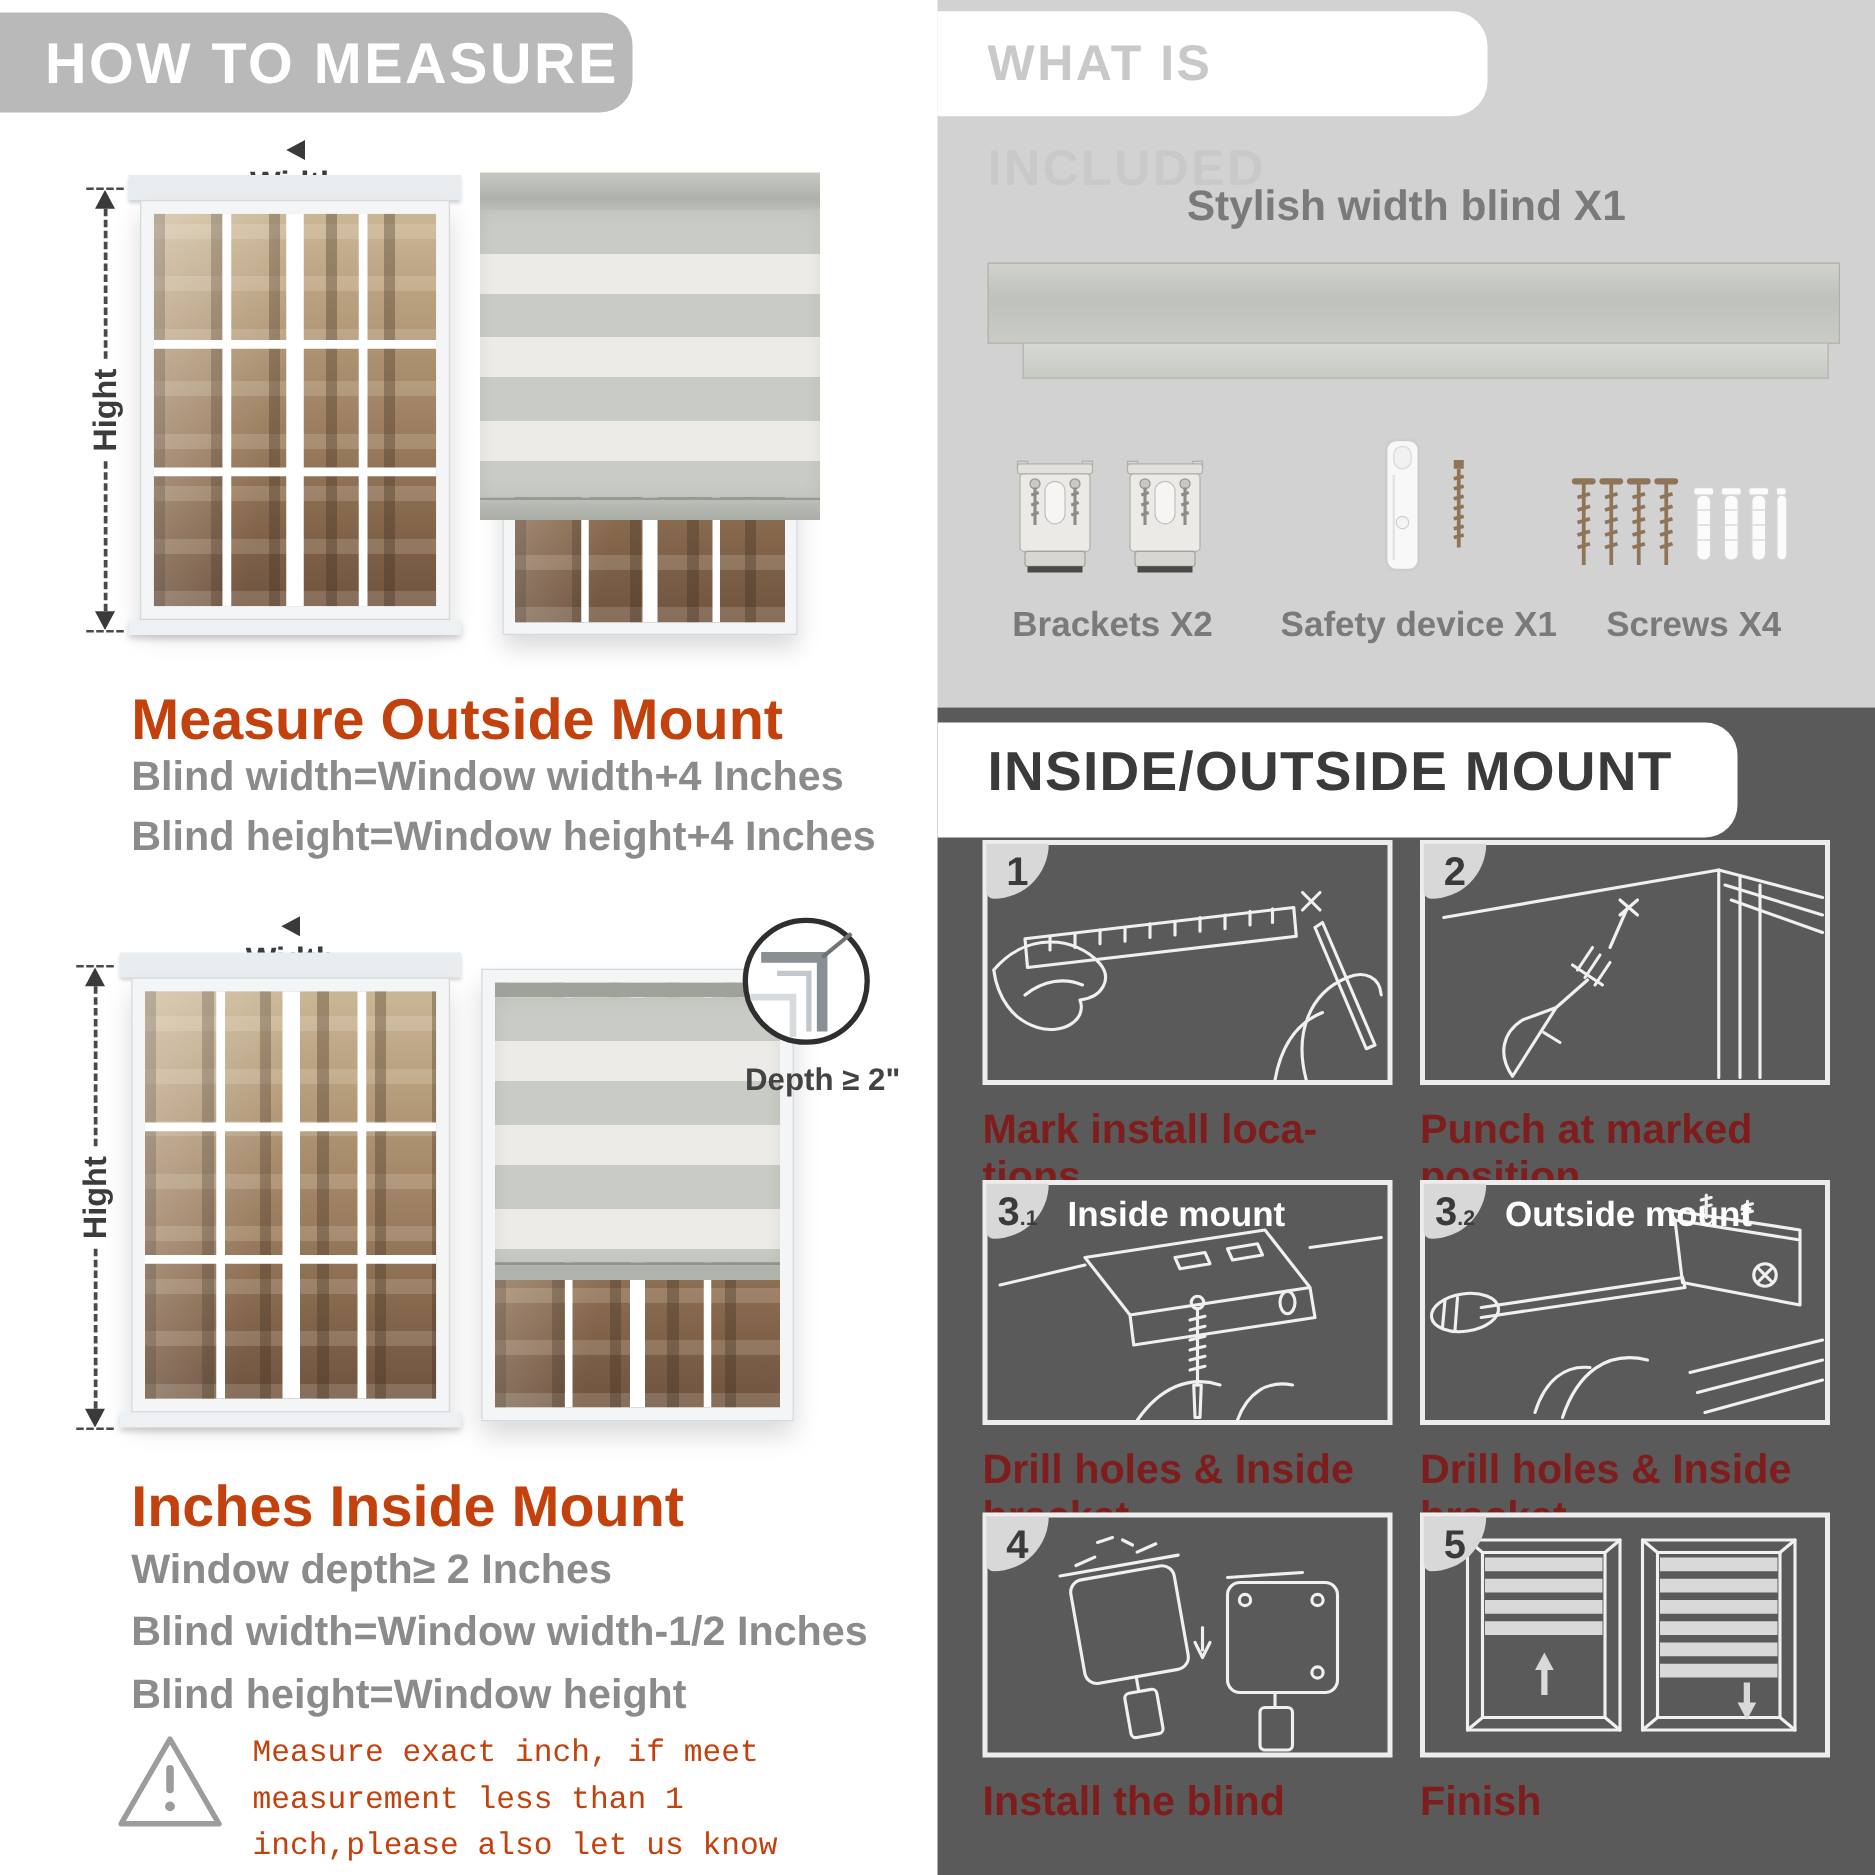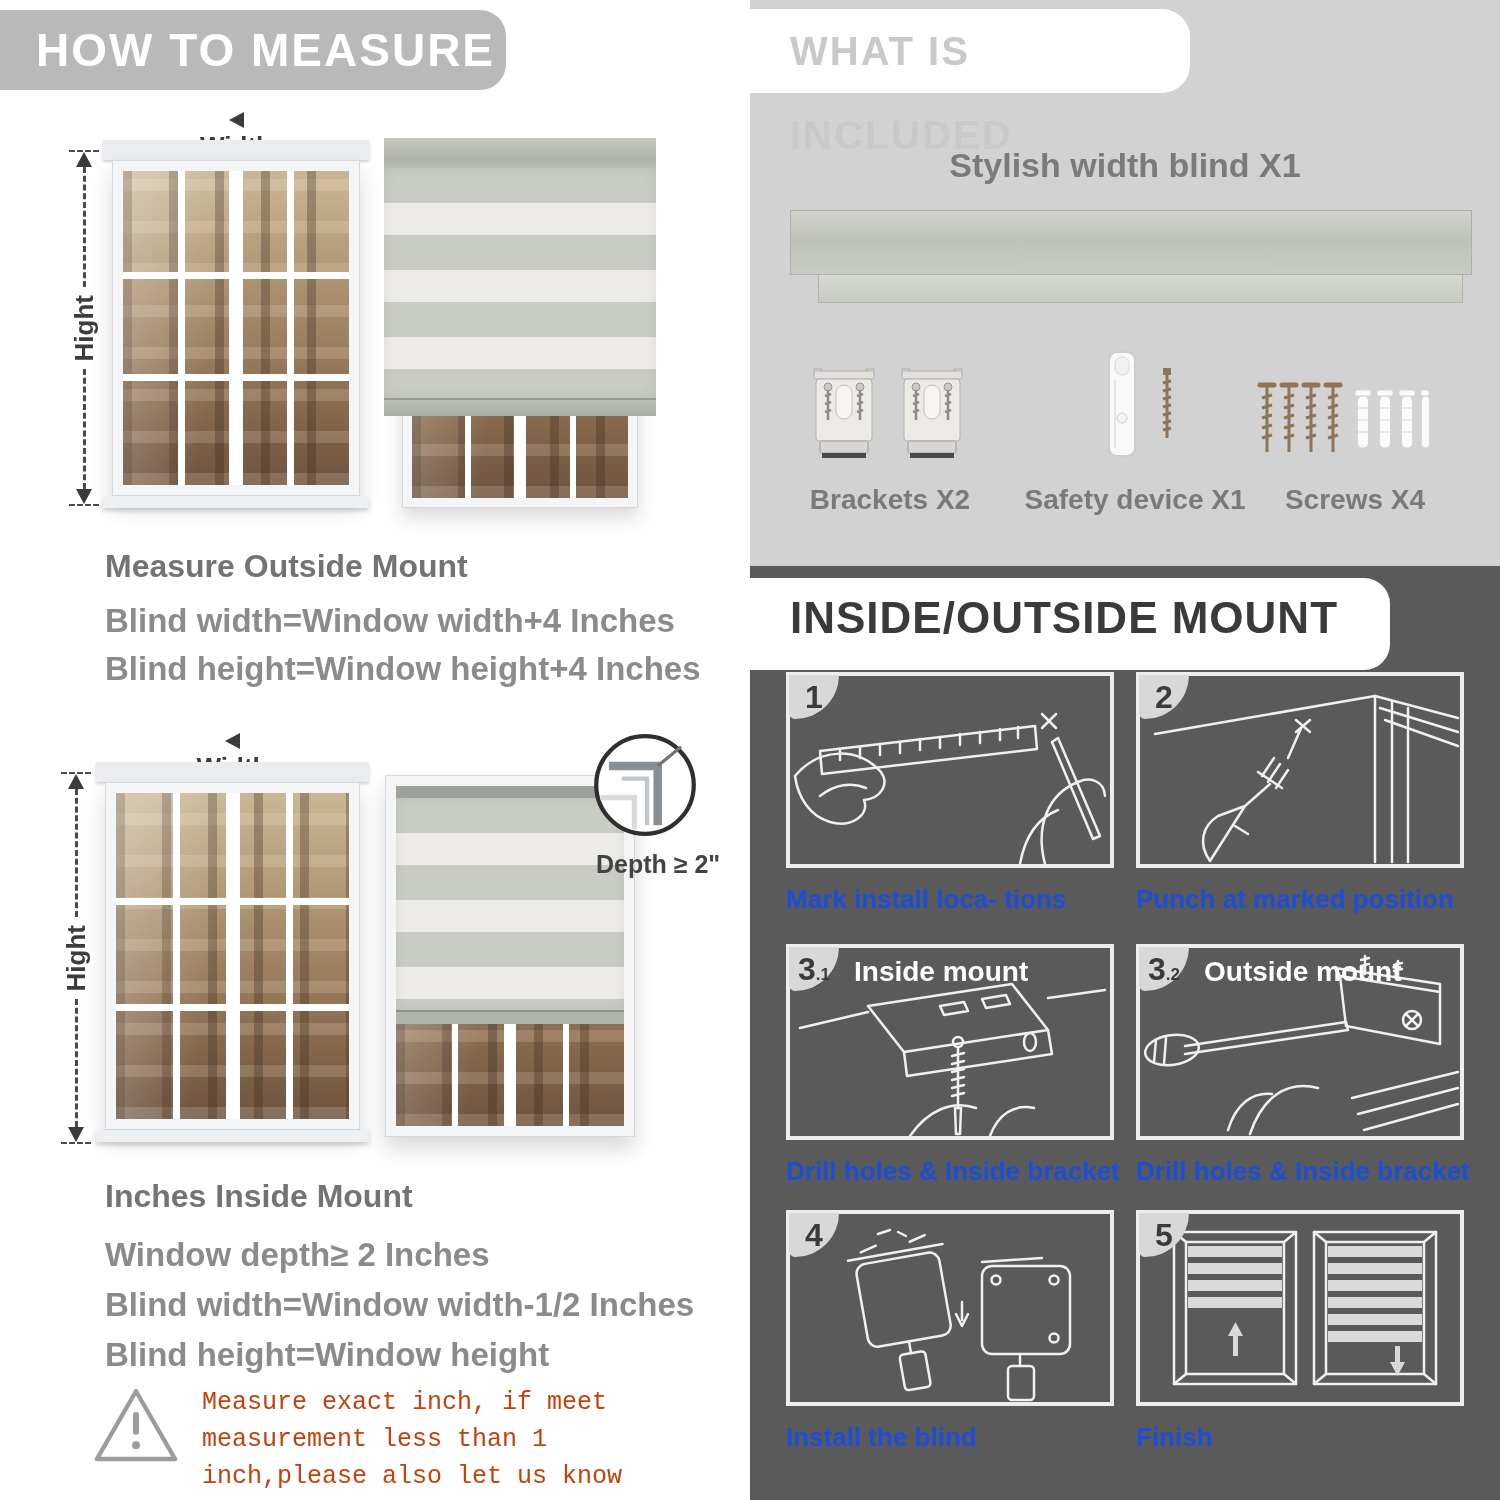--- a/index.html
+++ b/index.html
@@ -5,21 +5,21 @@
   html,body{margin:0;padding:0;background:#fff;}
   #canvas{position:relative;width:1500px;height:1500px;background:#ffffff;overflow:hidden;
           font-family:"Liberation Sans",sans-serif;-webkit-font-smoothing:antialiased;}
   .abs{position:absolute;}
   .fill{position:absolute;inset:0;}
 
   
   .howto-badge{left:0;top:10px;width:506px;height:80px;background:#b9b9b9;
     border-radius:0 26px 26px 0;color:#fff;font-size:46px;font-weight:bold;
     line-height:80px;padding-left:36px;letter-spacing:2px;box-sizing:border-box;}
-  .sec-title{font-size:32px;font-weight:bold;color:#737373;}
+  .sec-title{font-size:46px;font-weight:bold;color:#c2410c;}
   .sec-line{font-size:33px;font-weight:bold;color:#8b8b8b;}
   .warn-text{font-size:25px;color:#c2410c;line-height:37px;width:478px;font-family:Liberation Mono, monospace;}
 
   
   .h-arrow{display:flex;align-items:center;color:#3c3c3c;font-weight:bold;font-size:26px;flex-direction:column;}
   .h-arrow .dash{flex:1;height:0;border-top:3px dashed #4a4a4a;}
   .h-arrow .lbl{margin:0 10px;}
   .ah-l{width:0;height:0;border-top:8px solid transparent;border-bottom:8px solid transparent;border-right:15px solid #3a3a3a;}
   .ah-r{width:0;height:0;border-top:8px solid transparent;border-bottom:8px solid transparent;border-left:15px solid #3a3a3a;}
   .tick-v{width:0;height:34px;border-left:2px dashed #4a4a4a;}
@@ -86,21 +86,21 @@
     letter-spacing:1px;line-height:80px;padding-left:40px;box-sizing:border-box;}
 
   .step-box{position:absolute;width:328px;height:196px;border:4px solid #ededed;
     box-sizing:border-box;background:#5a5a5a;}
   .step-badge{position:absolute;left:-1px;top:-1px;width:50px;height:44px;background:#d8d8d8;
     border-radius:0 0 44px 6px;color:#3b3b3b;font-weight:bold;
     display:flex;align-items:center;justify-content:center;}
   .badge-num{font-size:32px;line-height:1;}
   .badge-sub{font-size:17px;line-height:1;margin-top:10px;}
   .step-title-inner{position:absolute;left:64px;top:8px;color:#fff;font-size:28px;font-weight:bold;}
-  .step-caption{position:absolute;width:344px;color:#1d4ed8;font-size:26px;font-weight:bold;}
+  .step-caption{position:absolute;width:344px;color:#7f1d1d;font-size:33px;font-weight:bold;}
   .art{position:absolute;inset:0;width:100%;height:100%;}
   .ln{fill:none;stroke:#f0f0f0;stroke-width:2.5;stroke-linecap:round;stroke-linejoin:round;}
   .fl{fill:#d9d9d9;stroke:none;}
 </style>
 </head>
 <body>
 
 <div id="canvas">
 
   <div class="abs howto-badge">HOW TO MEASURE</div>

